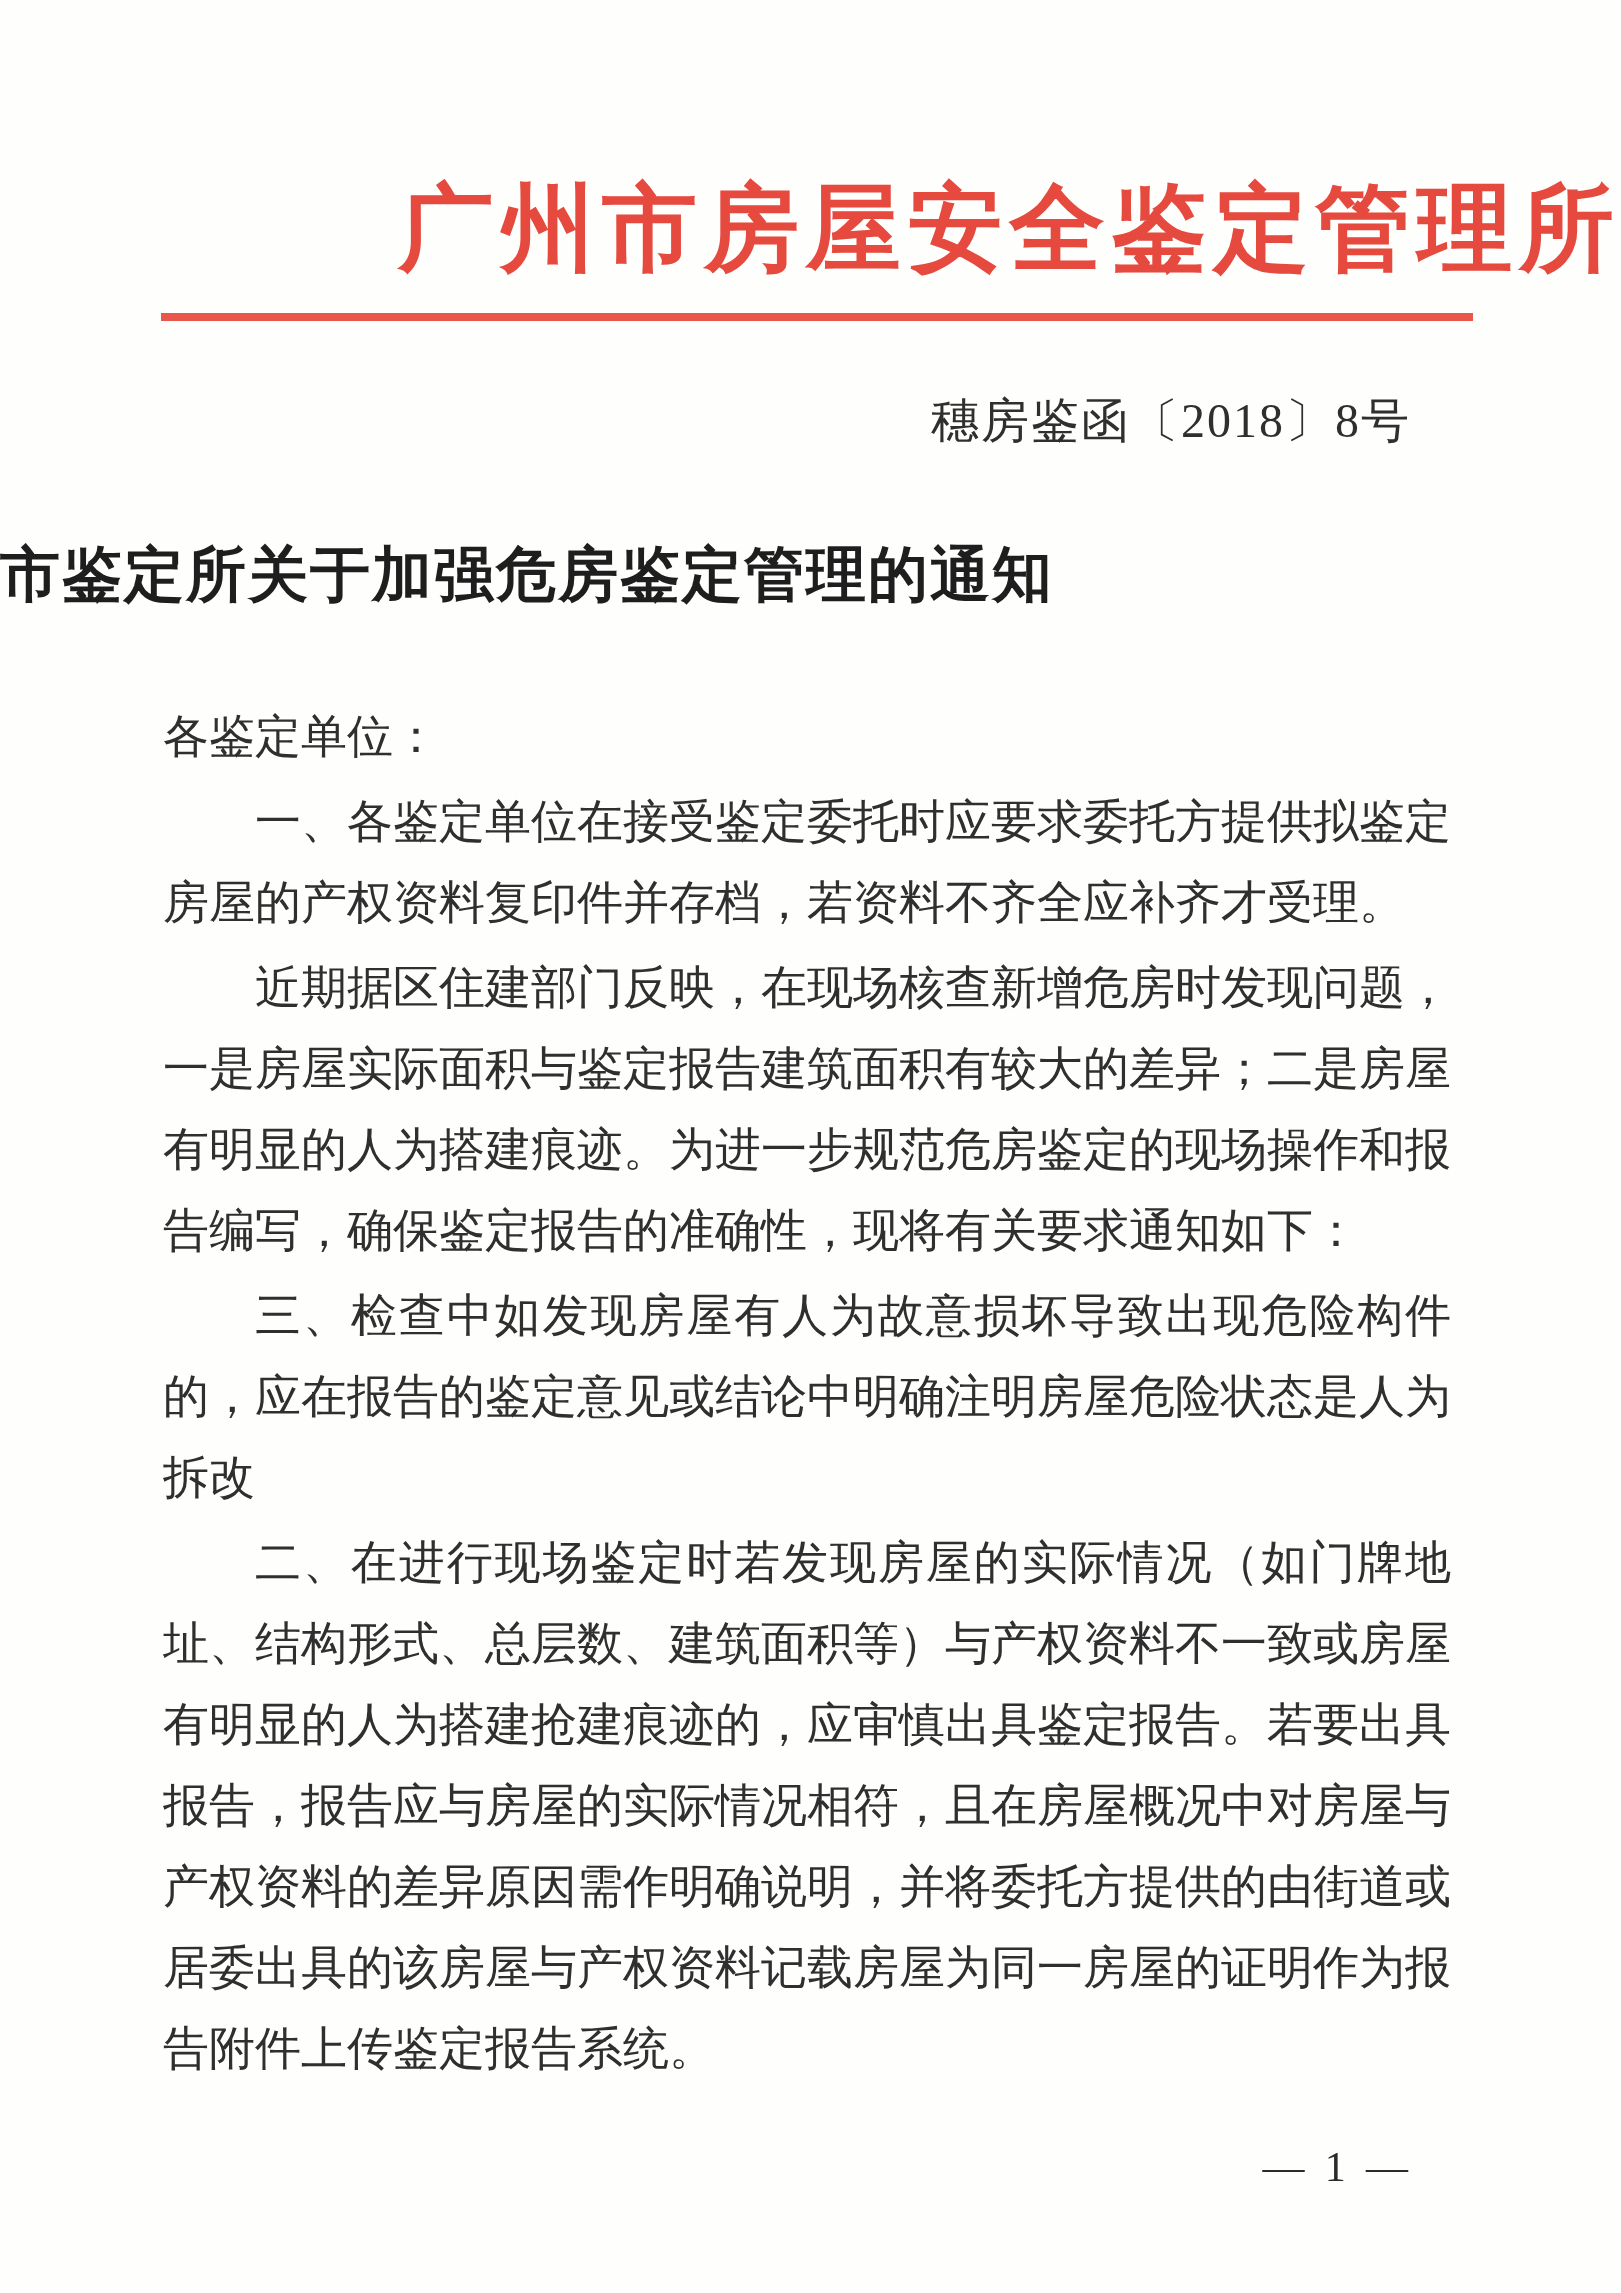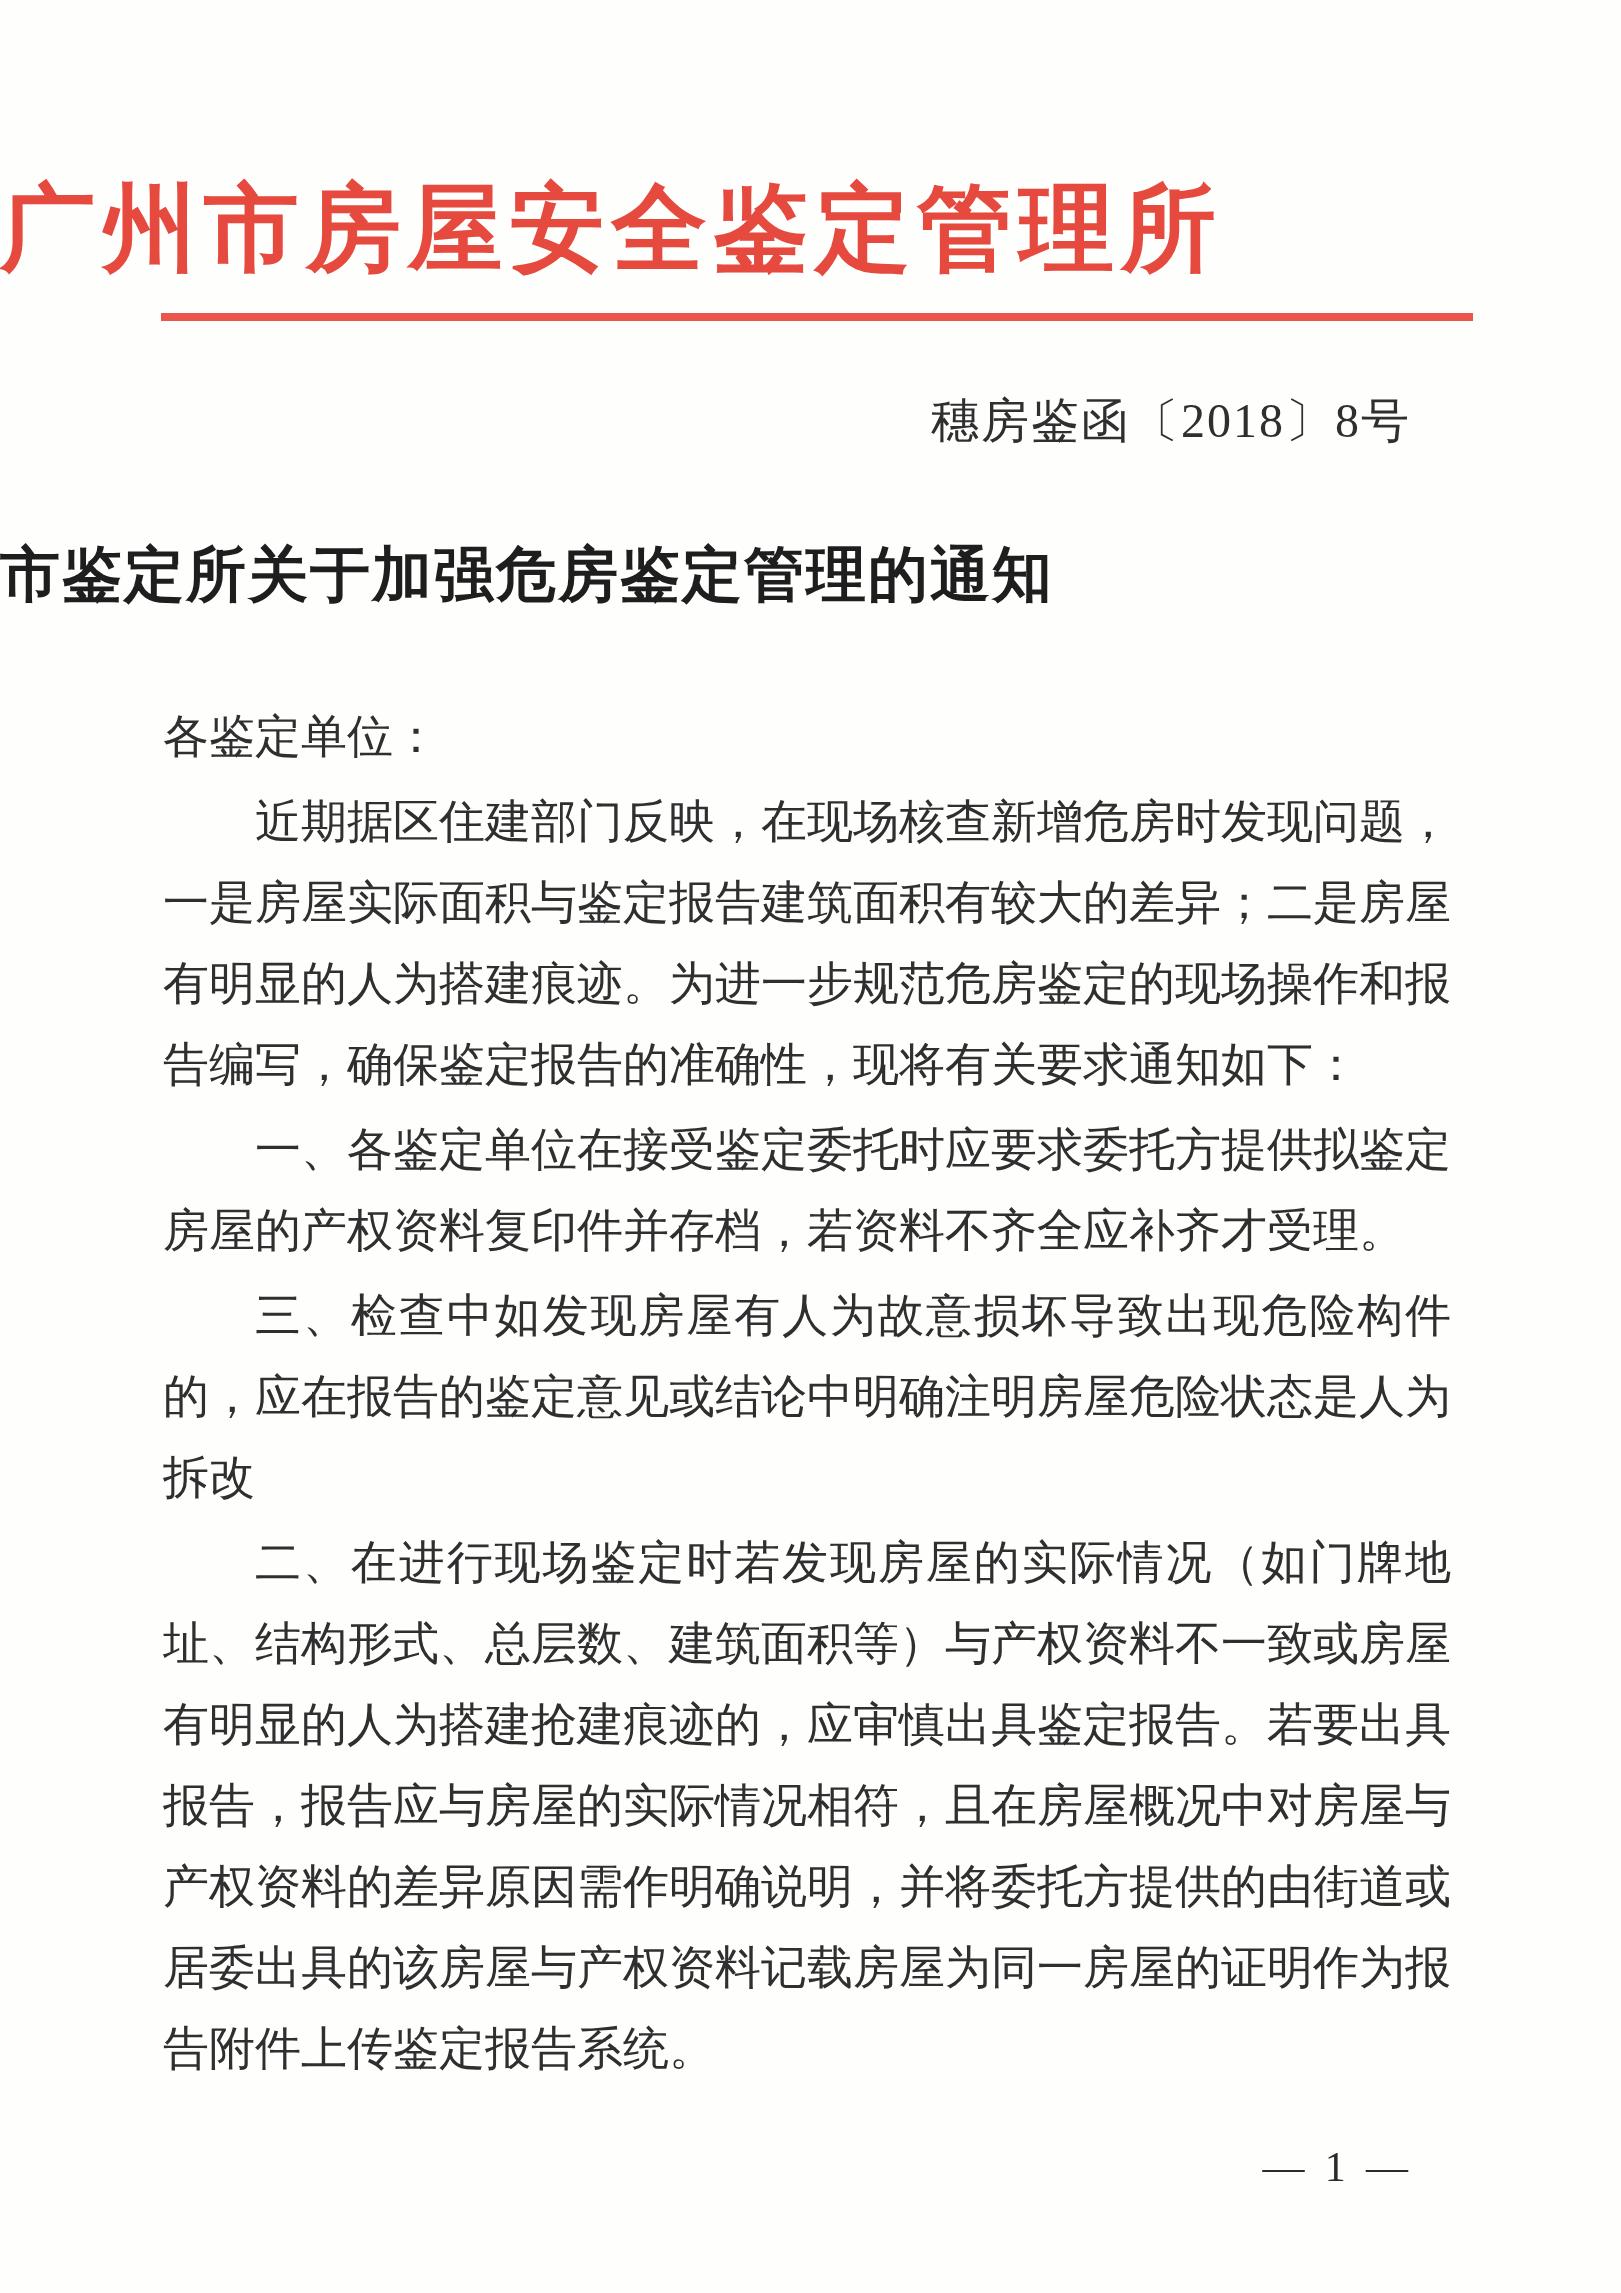--- a/index.html
+++ b/index.html
@@ -14,21 +14,21 @@
     font-family: "Liberation Serif", serif;
     overflow: hidden;
   }
 
   
   .letterhead {
     position: absolute;
     top: 165px;
     left: 0;
     width: 100%;
-    text-align: left;
+    text-align: right;
     font-size: 95px;
     font-weight: 700;
     letter-spacing: 6.9px;
     line-height: 129px;
     color: var(--letterhead-red, #e6493d);
     white-space: nowrap;
   }
 
   
   .red-rule {
@@ -104,22 +104,22 @@
   <h1 class="letterhead">广州市房屋安全鉴定管理所</h1>
 
   <div class="red-rule"></div>
 
   <div class="doc-number">穗房鉴函〔2018〕8号</div>
 
   <h2 class="doc-title">市鉴定所关于加强危房鉴定管理的通知</h2>
 
   <div class="body-text">
     <p class="salutation">各鉴定单位：</p>
+    <p class="para">一、各鉴定单位在接受鉴定委托时应要求委托方提供拟鉴定房屋的产权资料复印件并存档，若资料不齐全应补齐才受理。</p>
     <p class="para">近期据区住建部门反映，在现场核查新增危房时发现问题，一是房屋实际面积与鉴定报告建筑面积有较大的差异；二是房屋有明显的人为搭建痕迹。为进一步规范危房鉴定的现场操作和报告编写，确保鉴定报告的准确性，现将有关要求通知如下：</p>
-    <p class="para">一、各鉴定单位在接受鉴定委托时应要求委托方提供拟鉴定房屋的产权资料复印件并存档，若资料不齐全应补齐才受理。</p>
     <p class="para">三、检查中如发现房屋有人为故意损坏导致出现危险构件的，应在报告的鉴定意见或结论中明确注明房屋危险状态是人为拆改</p>
     <p class="para">二、在进行现场鉴定时若发现房屋的实际情况（如门牌地址、结构形式、总层数、建筑面积等）与产权资料不一致或房屋有明显的人为搭建抢建痕迹的，应审慎出具鉴定报告。若要出具报告，报告应与房屋的实际情况相符，且在房屋概况中对房屋与产权资料的差异原因需作明确说明，并将委托方提供的由街道或居委出具的该房屋与产权资料记载房屋为同一房屋的证明作为报告附件上传鉴定报告系统。</p>
   </div>
 
   <div class="page-number">— 1 —</div>
 
 </div>
 
 
 </body></html>

